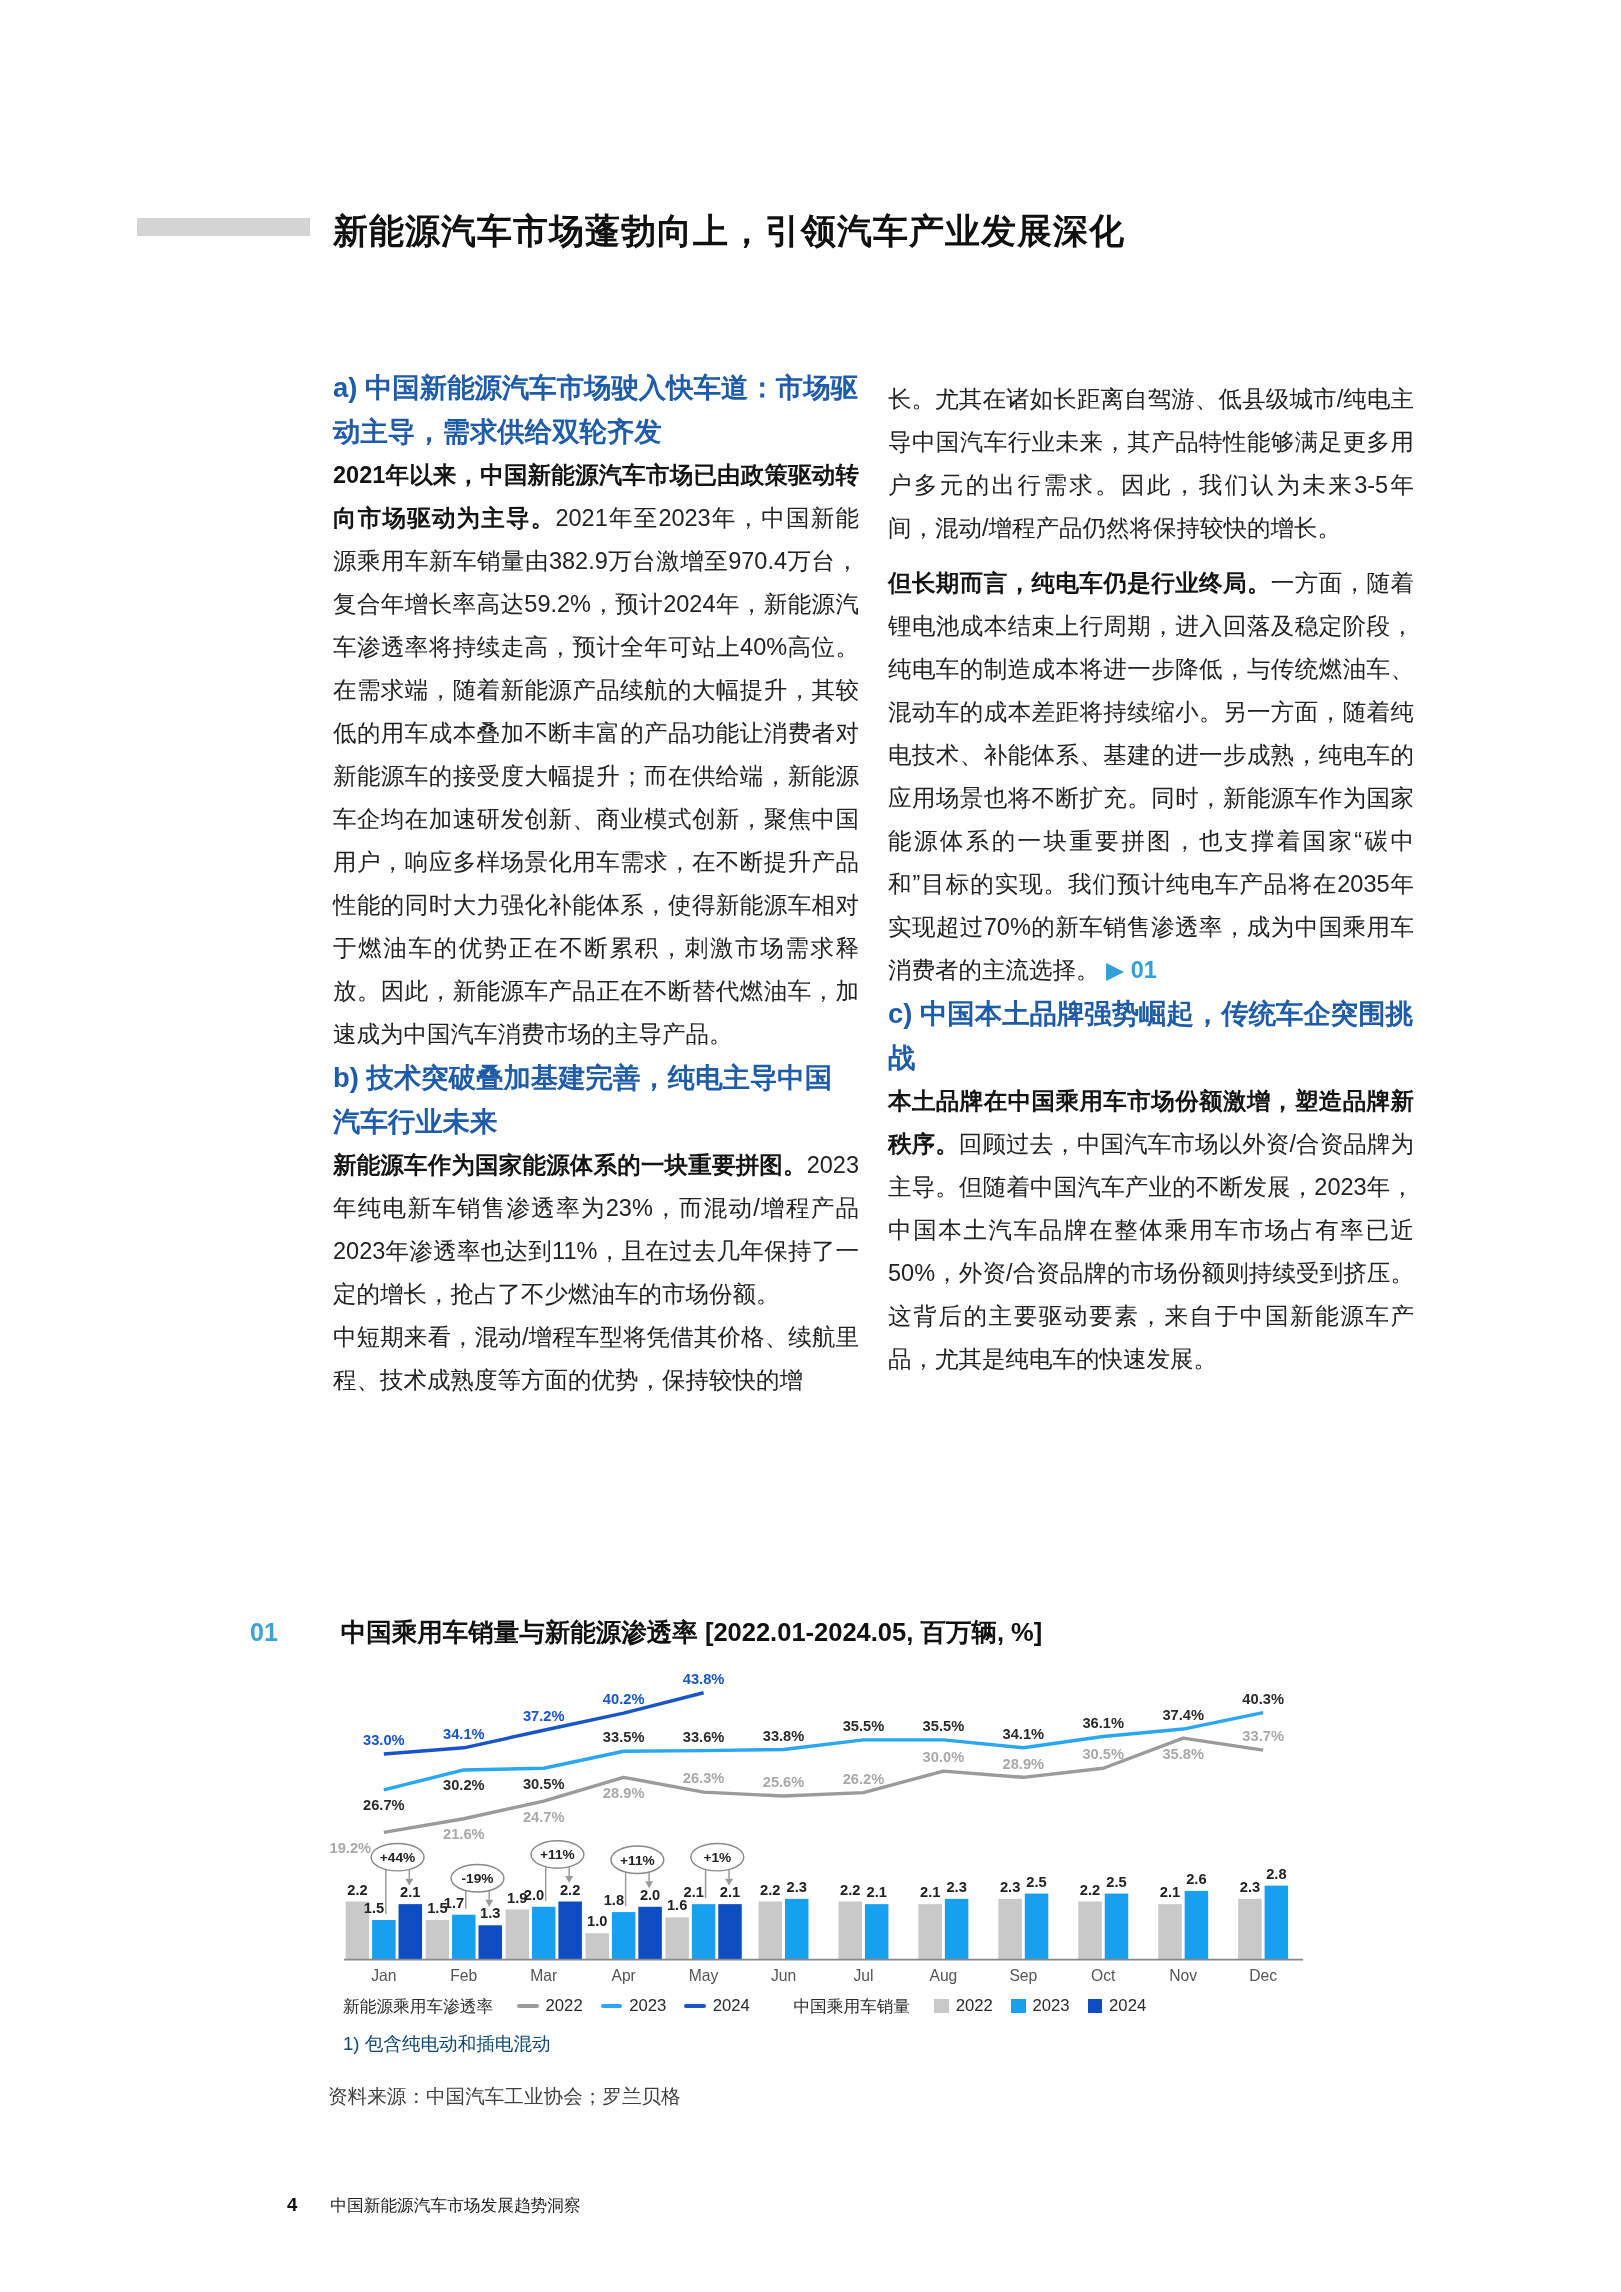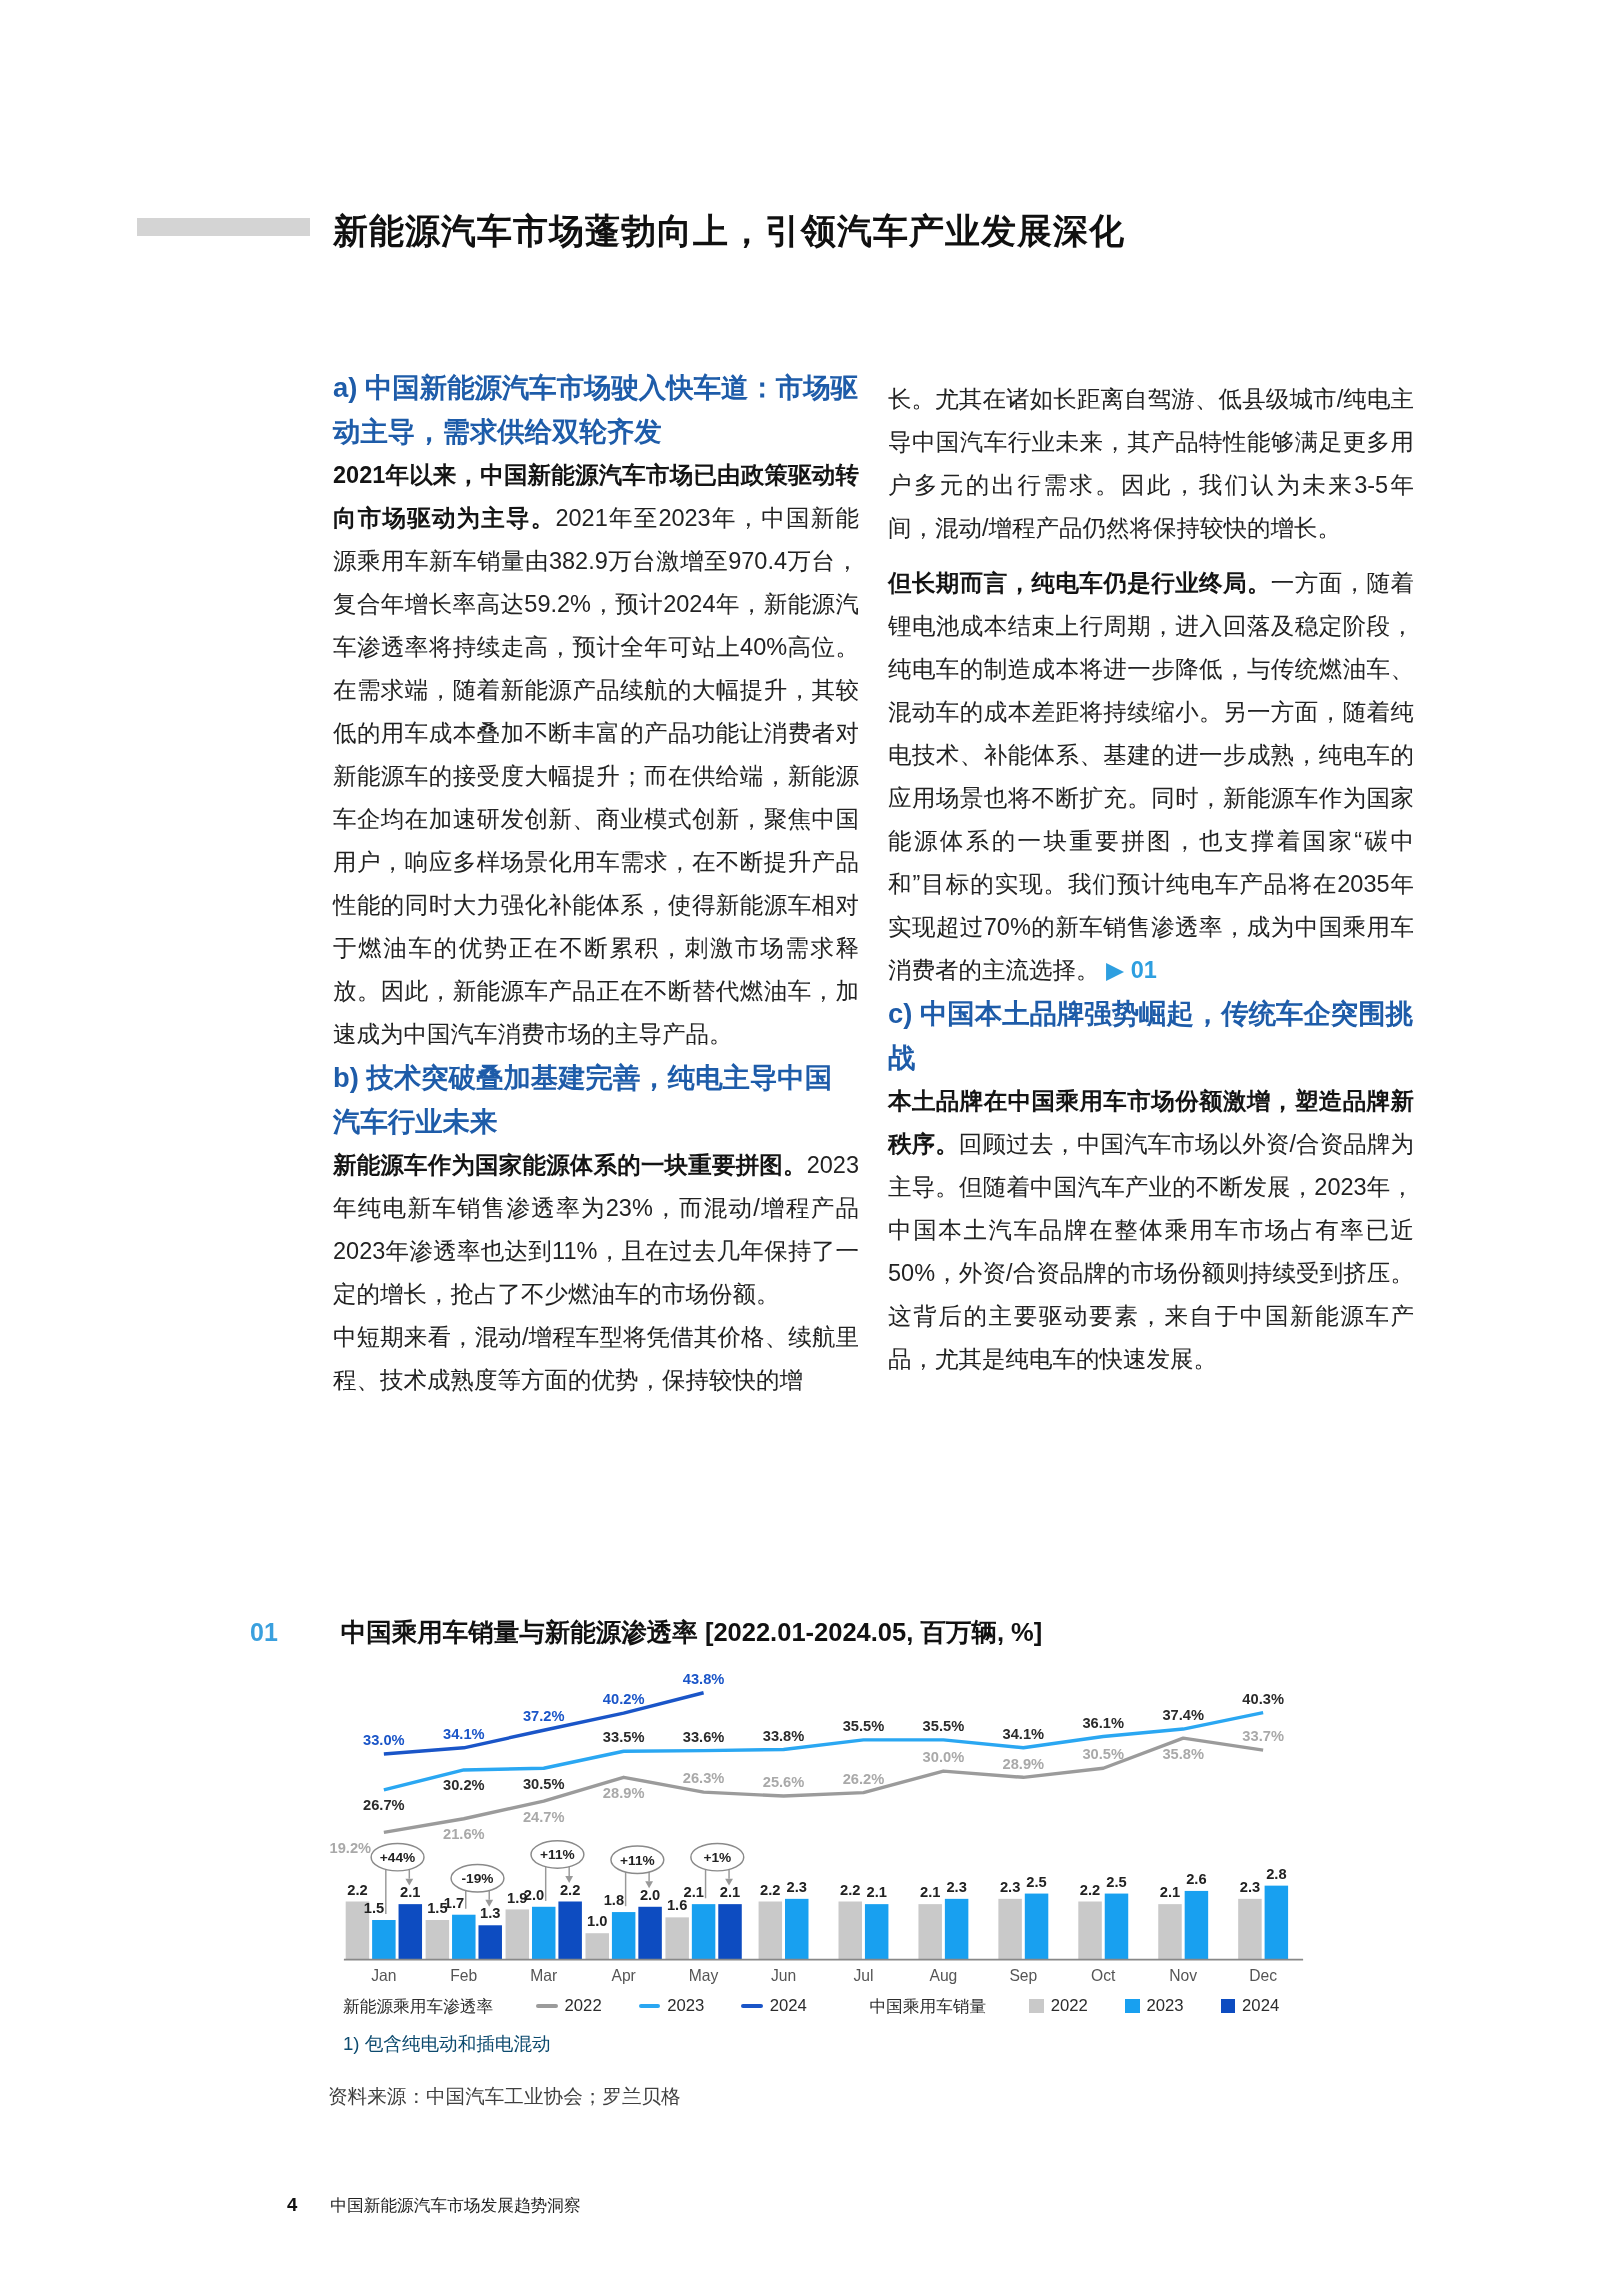--- a/index.html
+++ b/index.html
@@ -34,21 +34,21 @@
   .h-b{margin-top:39px;}
   .h-c{margin-top:43px;}
 
   
   .chart{position:absolute;left:250px;top:1615px;width:1176px;}
   .chart-head{display:flex;align-items:baseline;gap:63px;}
   .chart-num{font-size:25px;font-weight:bold;color:#3aa0de;}
   .chart-title{font-size:25.5px;font-weight:bold;color:#111;}
   .chart svg{display:block;margin:15.7px 0 0 93px;overflow:visible;}
   .legend{
-    margin:5.9px 0 0 93px;display:flex;align-items:center;gap:37px;
+    margin:5.9px 0 0 93px;display:flex;align-items:center;gap:18px;
     font-size:16.7px;color:#2c2c2c;white-space:nowrap;
   }
   .legend-title{margin-right:5.9px;}
   .legend-title.bars{margin-left:25.5px;}
   .legend-item{display:inline-flex;align-items:center;gap:6.9px;}
   .swatch-line{display:inline-block;width:21.6px;height:3.9px;border-radius:2px;}
   .sl-2022{background:#9b9b9b;}
   .sl-2023{background:#2aa7f2;}
   .sl-2024{background:#1a55c8;}
   .swatch-box{display:inline-block;width:14.7px;height:14.7px;}

